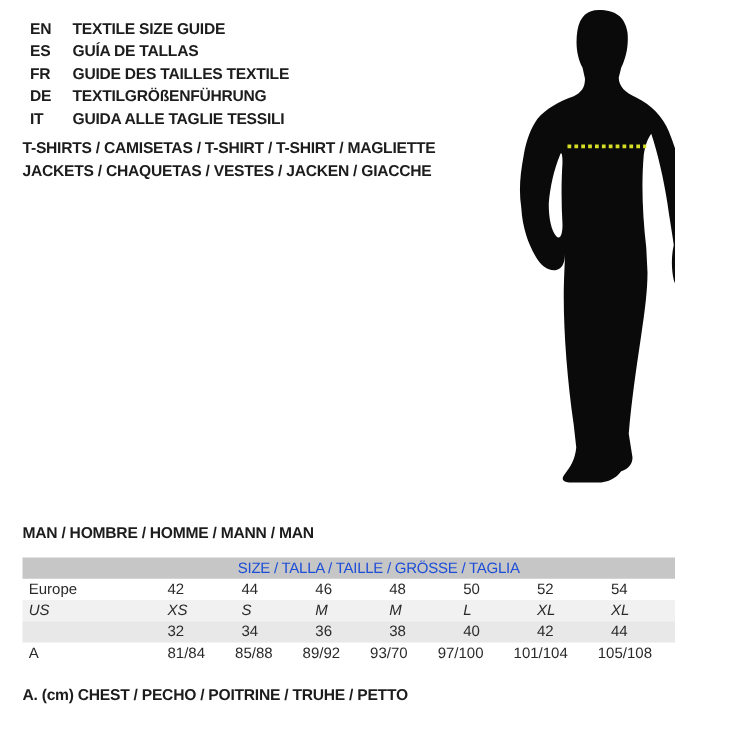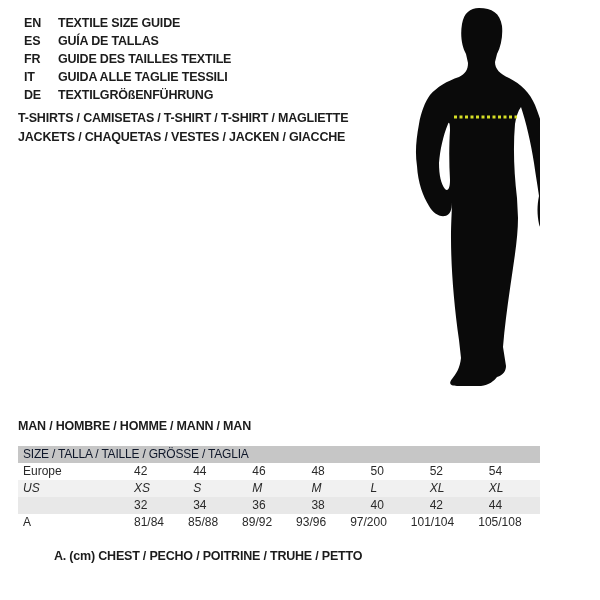--- a/index.html
+++ b/index.html
@@ -15,55 +15,55 @@
   .cat-block { position:absolute; left:18px; top:109px; font-size:12.5px; font-weight:700; line-height:19px; letter-spacing:-0.2px; }
   
   .figure-svg { position:absolute; left:0; top:0; width:600px; height:600px; }
   .measure-label { position:absolute; left:567px; top:110px; font-size:13px; color:#111; }
   
   .section-title { position:absolute; left:18px; top:419px; font-size:12.5px; font-weight:700; letter-spacing:-0.2px; }
   
   .size-table { position:absolute; left:18px; top:446px; width:565px; font-size:12px; color:#2a2a2a; }
   .table-header {
     height:17px; line-height:17px; background:#c6c6c6; padding-left:5px;
-    letter-spacing:-0.2px; color:#0f172a; width:560px;
+    letter-spacing:-0.2px; color:#1d4ed8; width:560px;text-align:center;
   }
   .table-row { display:grid; grid-template-columns:92px repeat(8, 1fr); height:17px; line-height:17px;gap:24px; }
   .table-row.shade-1 { background:#f1f1f1;font-style:italic; }
   .table-row.shade-2 { background:#e8e8e8; }
   .cell-label { padding-left:5px; text-align:left; }
   .cell { }
   
-  .footnote { position:absolute; left:18px; top:549px; font-size:12.5px; font-weight:700; letter-spacing:-0.2px;margin-left:36px; }
+  .footnote { position:absolute; left:18px; top:549px; font-size:12.5px; font-weight:700; letter-spacing:-0.2px; }
 </style>
 </head>
 <body>
 
 <div class="page">
 
   <div class="lang-block">
     <div class="lang-row">
       <span class="lang-code">EN</span>
       <span class="lang-label">TEXTILE SIZE GUIDE</span>
     </div>
     <div class="lang-row">
       <span class="lang-code">ES</span>
       <span class="lang-label">GUÍA DE TALLAS</span>
     </div>
     <div class="lang-row">
       <span class="lang-code">FR</span>
       <span class="lang-label">GUIDE DES TAILLES TEXTILE</span>
     </div>
     <div class="lang-row">
+      <span class="lang-code">DE</span>
+      <span class="lang-label">TEXTILGRÖßENFÜHRUNG</span>
+    </div>
+    <div class="lang-row">
       <span class="lang-code">IT</span>
       <span class="lang-label">GUIDA ALLE TAGLIE TESSILI</span>
-    </div>
-    <div class="lang-row">
-      <span class="lang-code">DE</span>
-      <span class="lang-label">TEXTILGRÖßENFÜHRUNG</span>
     </div>
   </div>
 
   <div class="cat-block">
     <div>T-SHIRTS / CAMISETAS / T-SHIRT / T-SHIRT / MAGLIETTE</div>
     <div>JACKETS / CHAQUETAS / VESTES / JACKEN / GIACCHE</div>
   </div>
 
   <svg class="figure-svg" viewBox="0 0 600 600" xmlns="http://www.w3.org/2000/svg" aria-hidden="true">
     <path fill="#0a0a0a" fill-rule="evenodd" d="
@@ -157,22 +157,22 @@
       <span class="cell">42</span>
       <span class="cell">44</span>
       <span class="cell">46</span>
     </div>
 
     <div class="table-row">
       <span class="cell-label">A</span>
       <span class="cell">81/84</span>
       <span class="cell">85/88</span>
       <span class="cell">89/92</span>
-      <span class="cell">93/96</span>
-      <span class="cell">97/200</span>
+      <span class="cell">93/70</span>
+      <span class="cell">97/100</span>
       <span class="cell">101/104</span>
       <span class="cell">105/108</span>
       <span class="cell">109/191</span>
     </div>
   </div>
 
   <div class="footnote">A. (cm) CHEST / PECHO / POITRINE / TRUHE / PETTO</div>
 
 </div>
 

